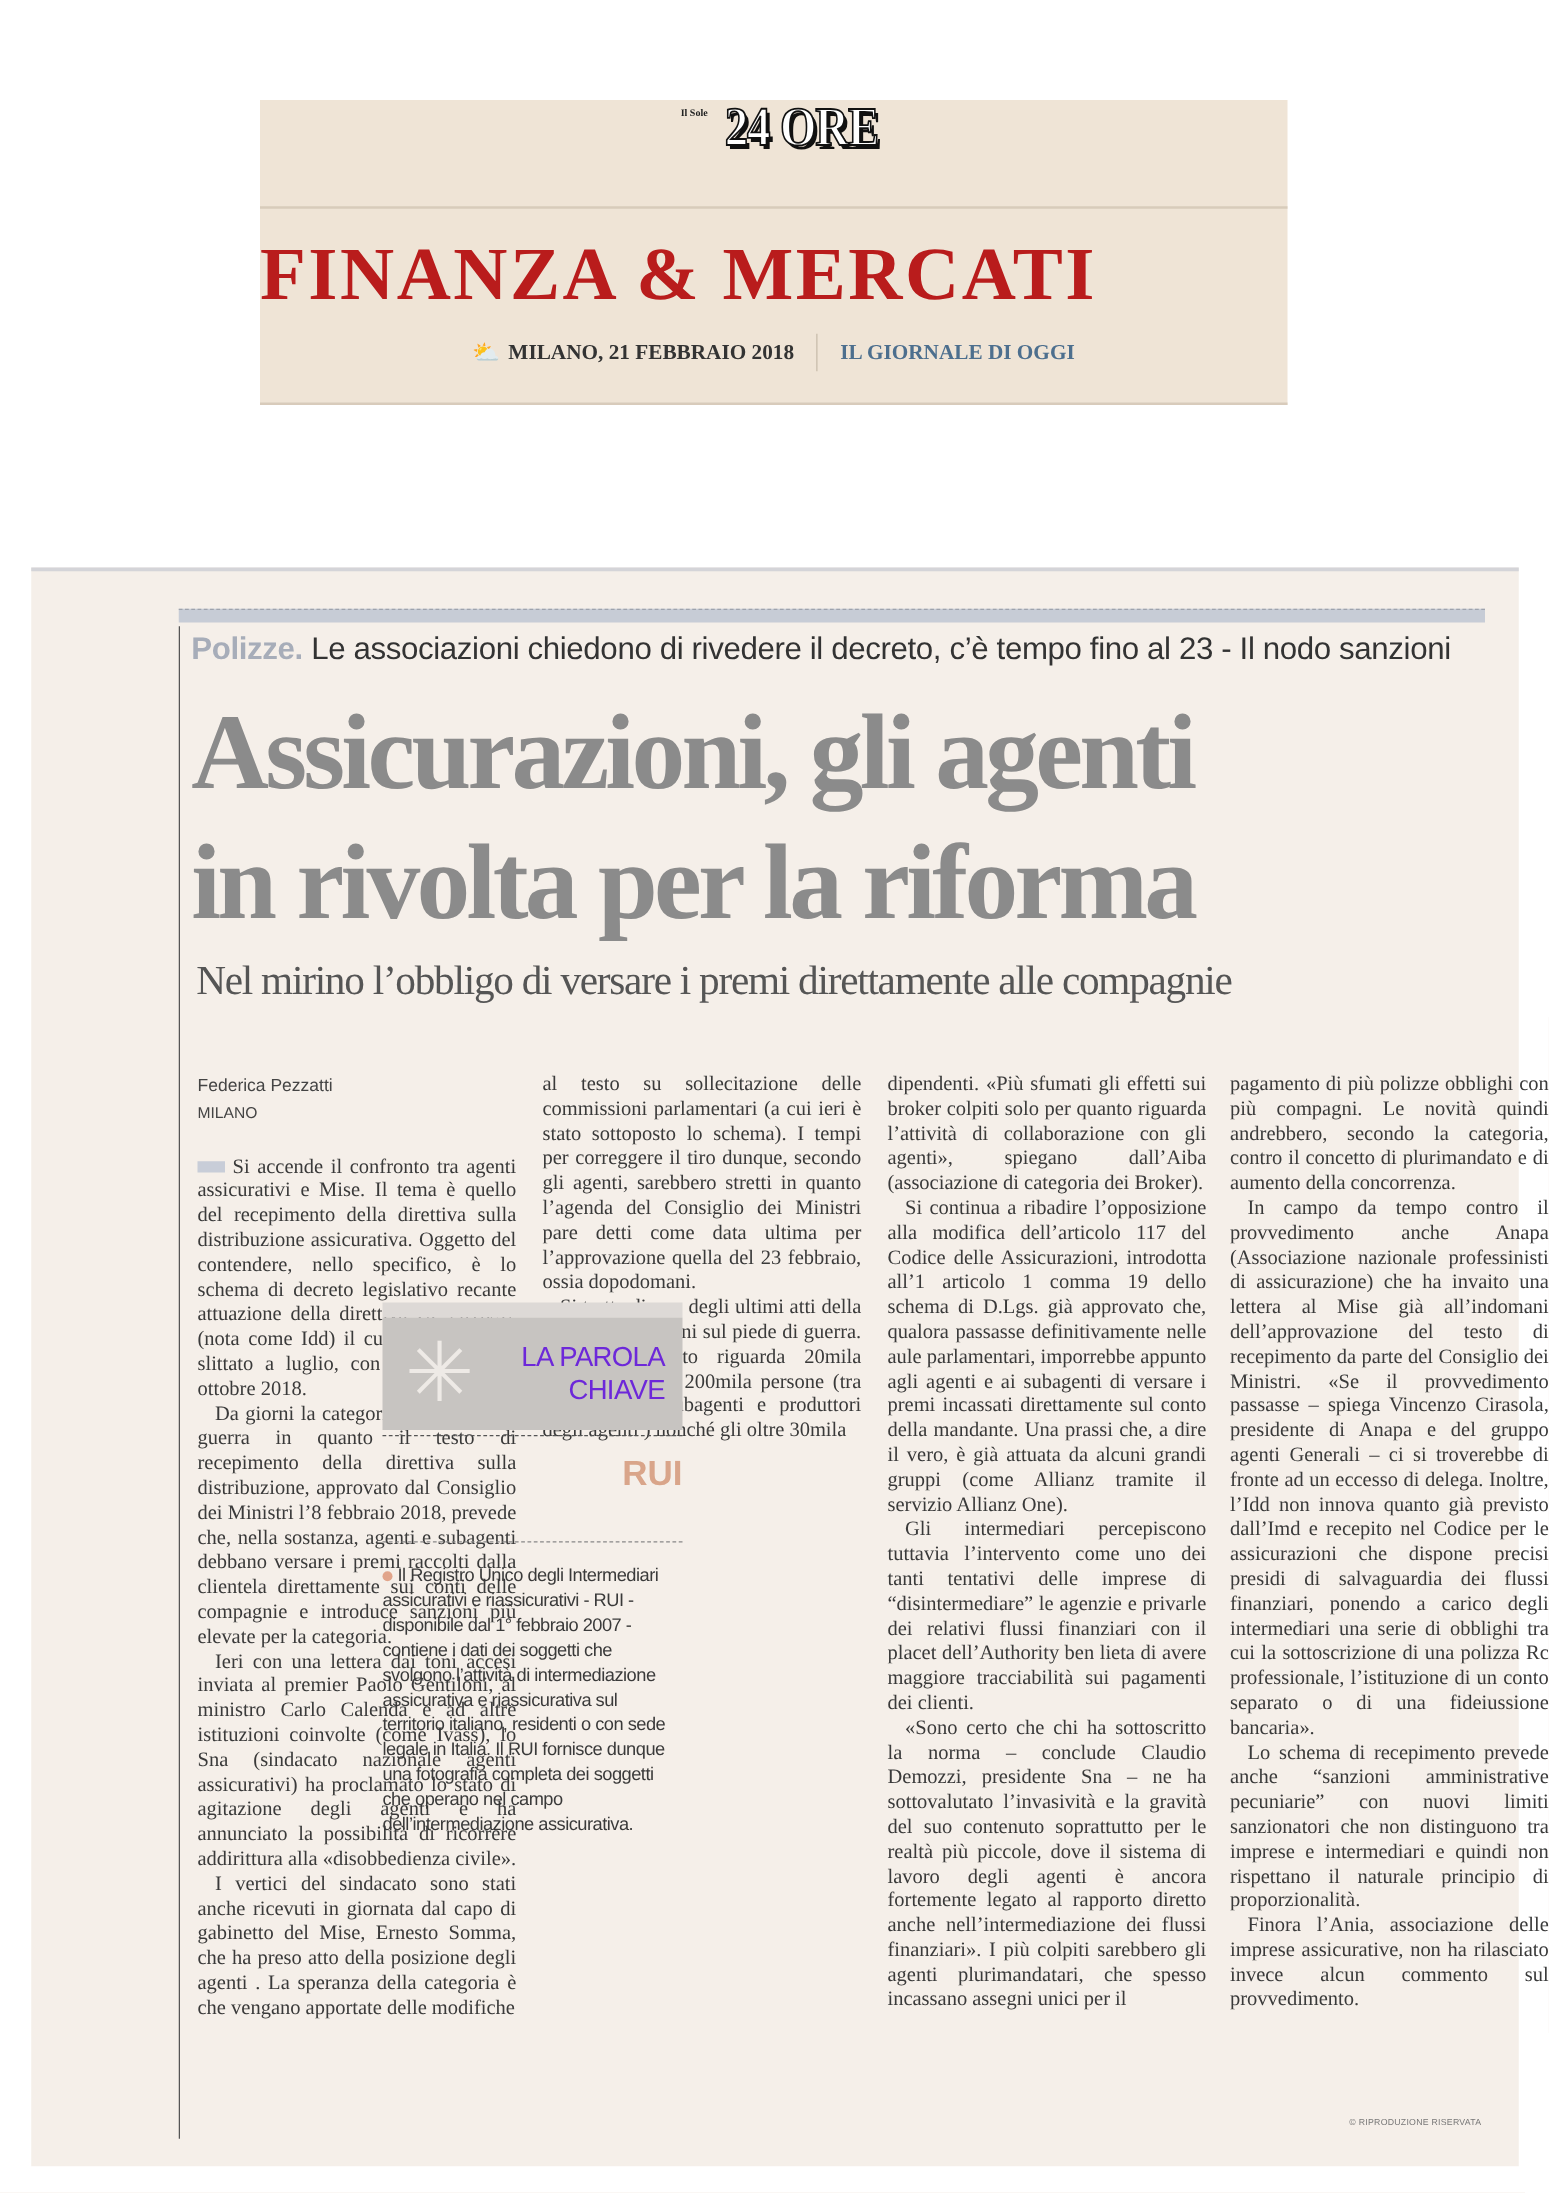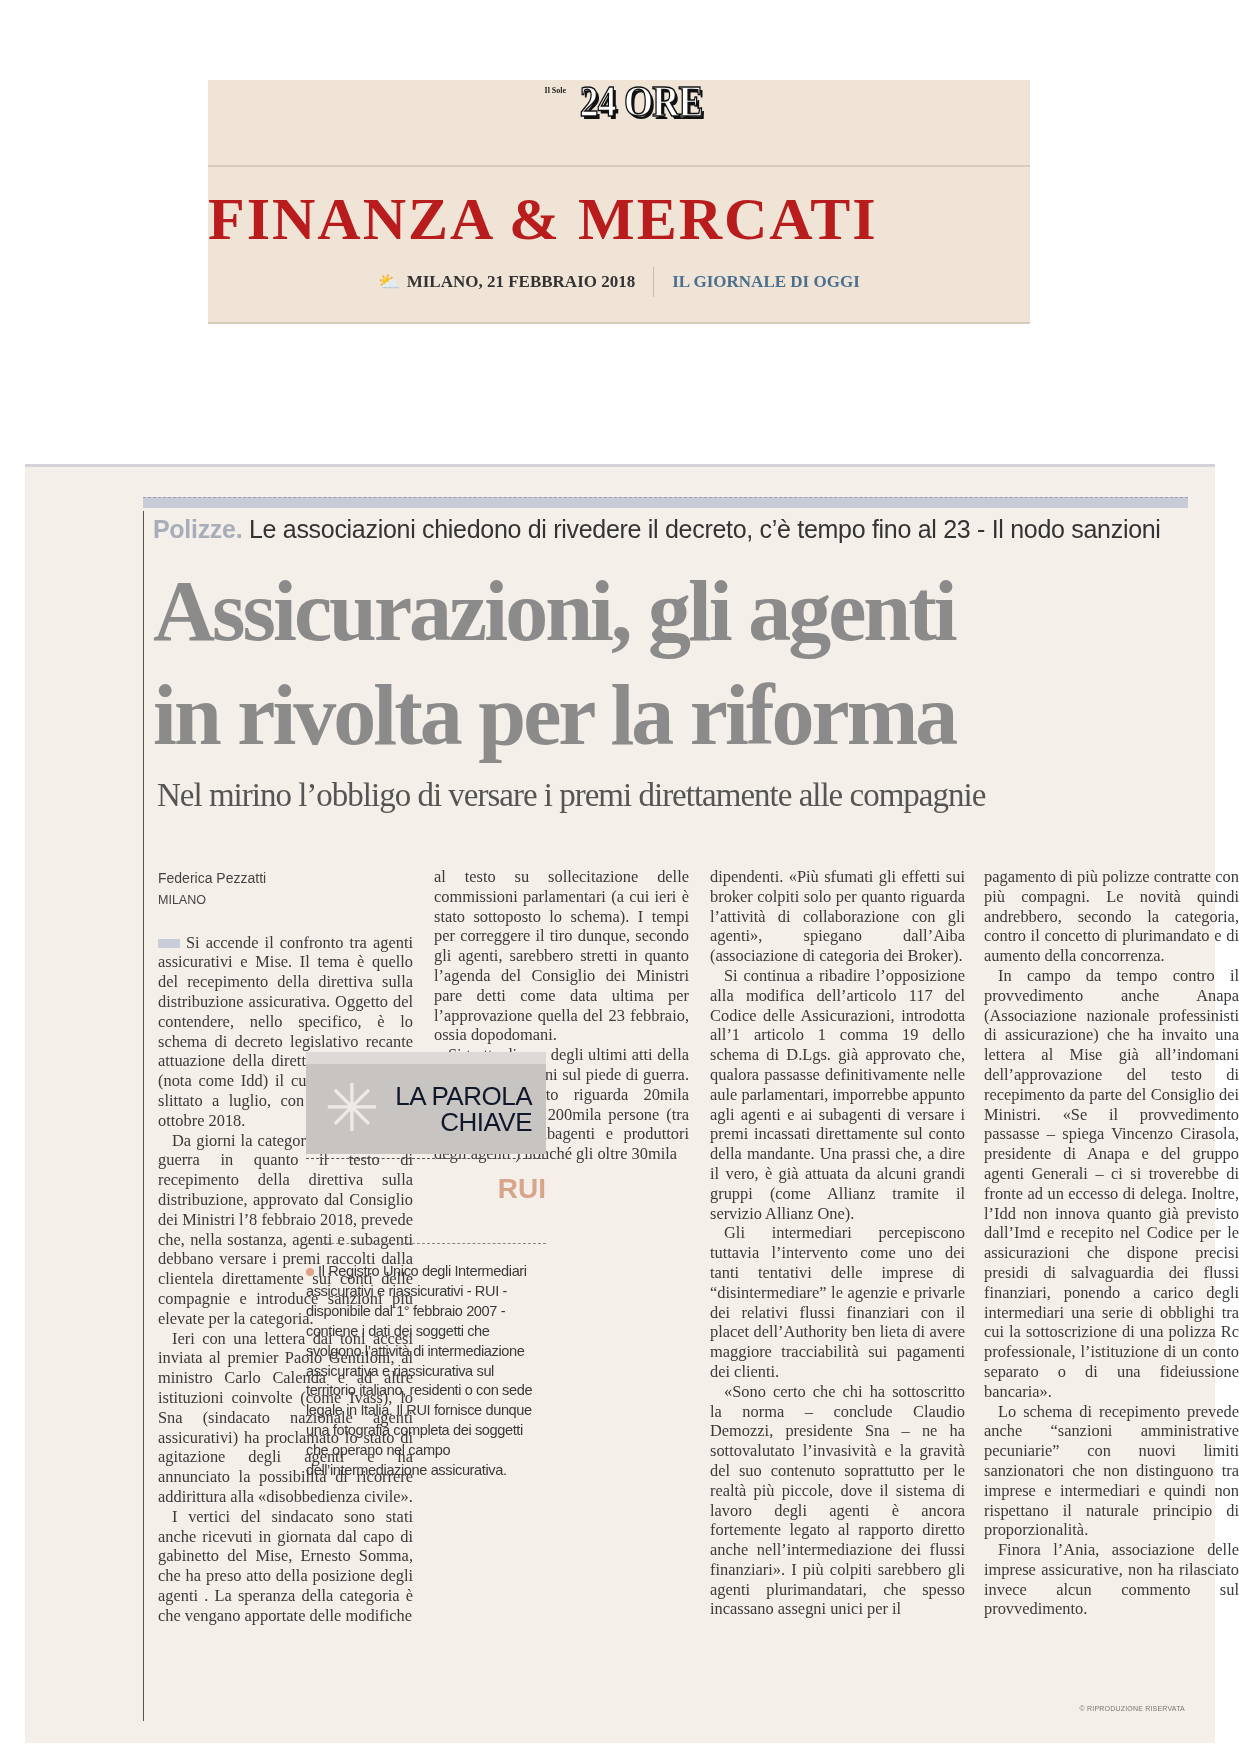--- a/index.html
+++ b/index.html
@@ -36,21 +36,21 @@
     display: flex; justify-content: center; align-items: center;
     margin-top: 18px; font-size: 17px;
   }
   .dateline .weather { font-size: 18px; color: #333; margin-right: 6px; }
   .dateline .date { color: #333; font-family: "Liberation Serif", serif; font-weight: bold; }
   .dateline .sep { width: 1px; height: 30px; background: #c8bbaa; margin: 0 18px; }
   .dateline .tagline { color: #4d6f8e; font-weight: bold; }
 
   
   .clipping {
-    position: absolute; left: 25px; top: 464px; width: 1190px; height: 1276px;
+    position: absolute; left: 25px; top: 454px; width: 1190px; height: 1276px;
     background: #f5efe9;
     border-top: 3px solid #d4d4d8;
   }
   .clip-topline {
     position: absolute; left: 118px; top: 30px; width: 1045px; height: 10px;
     border-top: 1px dashed #9ea3ad; background: #c7ccd6;
   }
   .col-rule-left {
     position: absolute; left: 118px; top: 44px; width: 1px; height: 1210px; background: #555;
   }
@@ -92,21 +92,21 @@
   
   .keyword-box {
     position: absolute; left: 281px; top: 585px; width: 240px;
   }
   .kw-strip { height: 12px; background: #ddd9d6; }
   .kw-banner {
     height: 90px; background: #c7c4c1; position: relative;
     display: flex; align-items: center; justify-content: flex-end; padding-right: 14px;
   }
   .kw-star { position: absolute; left: 18px; top: 12px; font-size: 66px; color: #eeeae6; line-height: 1; font-family: "DejaVu Sans", sans-serif; }
-  .kw-text { font-family: "Liberation Sans", sans-serif; font-size: 26px; line-height: 26px; color: #0f172a; text-align: right; letter-spacing: -0.5px; }
+  .kw-text { font-family: "Liberation Sans", sans-serif; font-size: 22px; line-height: 26px; color: #6d28d9; text-align: right; letter-spacing: -0.5px; }
   .kw-dashline { margin-top: 4px; border-top: 1px dashed #555; }
   .kw-term { text-align: right; font-family: "Liberation Sans", sans-serif; font-weight: bold; font-size: 28px; color: #d9a58a; margin-top: 14px; }
   .kw-dashline2 { margin-top: 38px; border-top: 1px dashed #888; }
   .kw-body {
     margin-top: 18px; font-family: "Liberation Sans", sans-serif; font-size: 14.6px; line-height: 19.9px; color: #3a3a3a;
     letter-spacing: -0.4px;
   }
   .kw-bullet { display: inline-block; width: 8px; height: 8px; border-radius: 50%; background: #e1a48a; margin-right: 4px; vertical-align: middle; }
   .copyright {
     position: absolute; right: 30px; top: 1238px;
@@ -165,21 +165,21 @@
     </div>
 
     <div class="col col3">
       <p class="first">dipendenti. «Più sfumati gli effetti sui broker colpiti solo per quanto riguarda l’attività di collaborazione con gli agenti», spiegano dall’Aiba (associazione di categoria dei Broker).</p>
       <p>Si continua a ribadire l’opposizione alla modifica dell’articolo 117 del Codice delle Assicurazioni, introdotta all’1 articolo 1 comma 19 dello schema di D.Lgs. già approvato che, qualora passasse definitivamente nelle aule parlamentari, imporrebbe appunto agli agenti e ai subagenti di versare i premi incassati direttamente sul conto della mandante. Una prassi che, a dire il vero, è già attuata da alcuni grandi gruppi (come Allianz tramite il servizio Allianz One).</p>
       <p>Gli intermediari percepiscono tuttavia l’intervento come uno dei tanti tentativi delle imprese di “disintermediare” le agenzie e privarle dei relativi flussi finanziari con il placet dell’Authority ben lieta di avere maggiore tracciabilità sui pagamenti dei clienti.</p>
       <p>«Sono certo che chi ha sottoscritto la norma – conclude Claudio Demozzi, presidente Sna – ne ha sottovalutato l’invasività e la gravità del suo contenuto soprattutto per le realtà più piccole, dove il sistema di lavoro degli agenti è ancora fortemente legato al rapporto diretto anche nell’intermediazione dei flussi finanziari». I più colpiti sarebbero gli agenti plurimandatari, che spesso incassano assegni unici per il</p>
     </div>
 
     <div class="col col4">
-      <p class="first">pagamento di più polizze contratte con più compagni. Le novità quindi andrebbero, secondo la categoria, contro il concetto di plurimandato e di aumento della concorrenza.</p>
+      <p class="first">pagamento di più polizze obblighi con più compagni. Le novità quindi andrebbero, secondo la categoria, contro il concetto di plurimandato e di aumento della concorrenza.</p>
       <p>In campo da tempo contro il provvedimento anche Anapa (Associazione nazionale professinisti di assicurazione) che ha invaito una lettera al Mise già all’indomani dell’approvazione del testo di recepimento da parte del Consiglio dei Ministri. «Se il provvedimento passasse – spiega Vincenzo Cirasola, presidente di Anapa e del gruppo agenti Generali – ci si troverebbe di fronte ad un eccesso di delega. Inoltre, l’Idd non innova quanto già previsto dall’Imd e recepito nel Codice per le assicurazioni che dispone precisi presidi di salvaguardia dei flussi finanziari, ponendo a carico degli intermediari una serie di obblighi tra cui la sottoscrizione di una polizza Rc professionale, l’istituzione di un conto separato o di una fideiussione bancaria».</p>
       <p>Lo schema di recepimento prevede anche “sanzioni amministrative pecuniarie” con nuovi limiti sanzionatori che non distinguono tra imprese e intermediari e quindi non rispettano il naturale principio di proporzionalità.</p>
       <p>Finora l’Ania, associazione delle imprese assicurative, non ha rilasciato invece alcun commento sul provvedimento.</p>
     </div>
   </div>
 
   <div class="keyword-box">
     <div class="kw-strip"></div>
     <div class="kw-banner">
       <span class="kw-star">✳</span>

